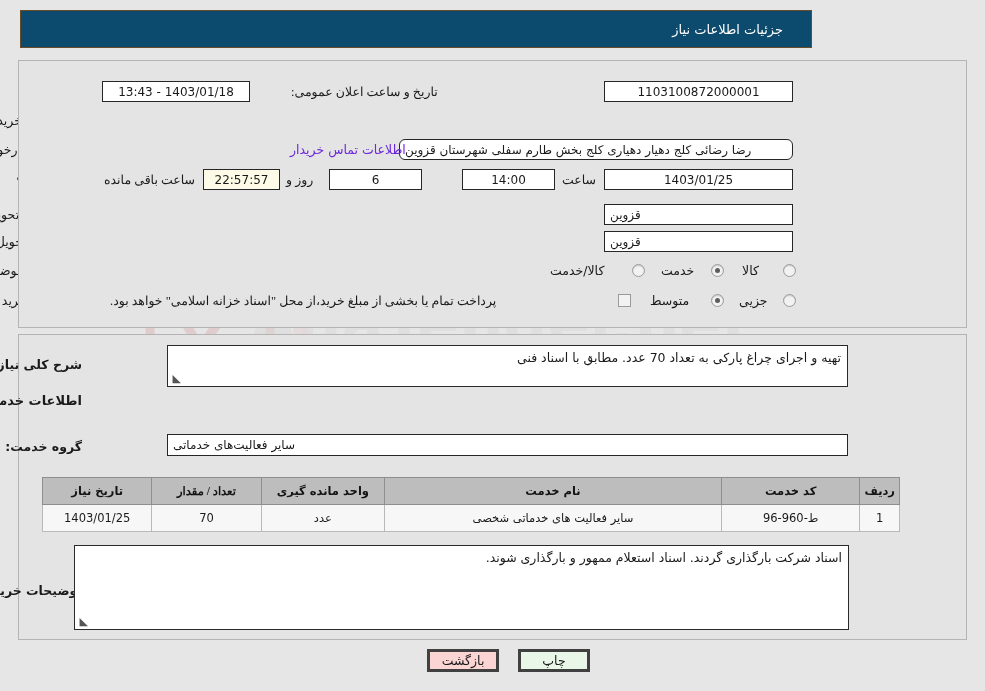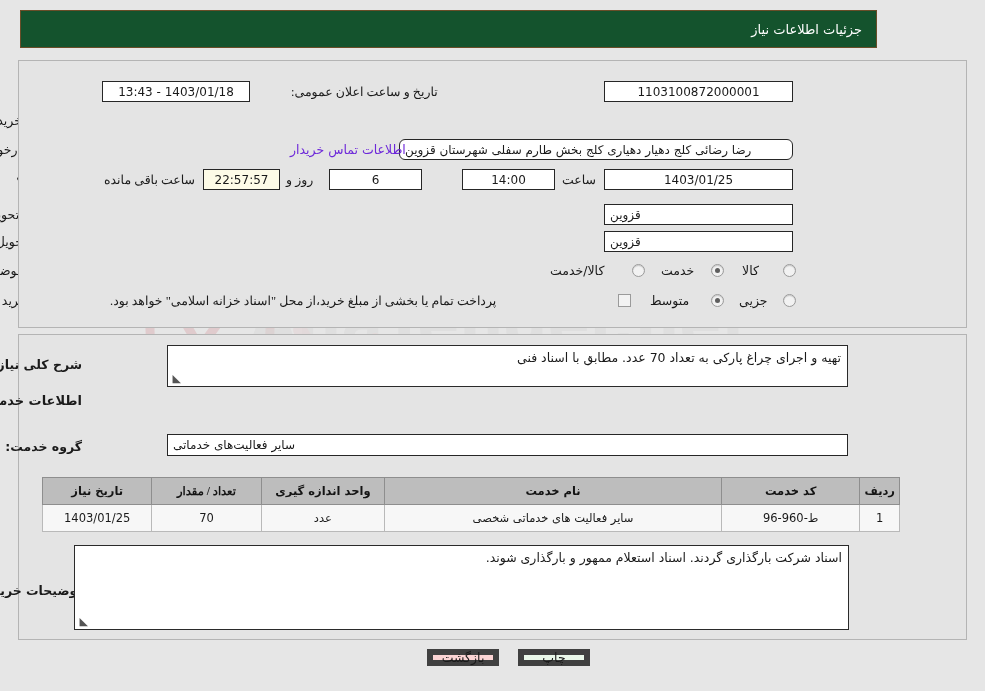--- a/index.html
+++ b/index.html
@@ -20,27 +20,27 @@
   .watermark {
     position: absolute;
     left: 0; top: 0; width: 985px; height: 691px;
     pointer-events: none;
     z-index: 0;
   }
   
   .header-bar {
     position: absolute;
     left: 20px; top: 10px;
-    width: 857px; height: 38px;
-    background: #14532d;
+    width: 792px; height: 38px;
+    background: #0c4a6e;
     border: 1px solid #6a4d28;
     display: flex;
     align-items: center;
     justify-content: flex-start;
-    padding: 0 14px;
+    padding: 0 28px;
     z-index: 2;
   }
   .header-title {
     color: #ffffff;
     font-size: 13px;
     letter-spacing: 0.2px;
   }
   
   .panel {
     position: absolute;
@@ -160,22 +160,22 @@
     background: #f7f7f7;
     border: 1px solid #b9b9b9;
     color: #1a1a1a;
     padding: 6px 4px;
     text-align: center;
     white-space: nowrap;
   }
   
   .btn {
     position: absolute;
-    height: 17px;
-    border: 6px solid #404040;
+    height: 23px;
+    border: 3px solid #404040;
     font-size: 12.5px;
     color: #1a1a1a;
     display: flex;
     align-items: center;
     justify-content: center;
     cursor: pointer;
     z-index: 4;
   }
   .btn-print  { background: #e9f7e9; }
   .btn-back   { background: #fbd4d4; }
@@ -257,21 +257,21 @@
 
   <div class="lbl lbl-bold" style="right:903px; top:439px; z-index:3;">گروه خدمت:</div>
   <div class="box right" style="left:167px; top:434px; width:681px; height:22px; z-index:3;">سایر فعالیت‌های خدماتی</div>
 
   <table id="svc-table">
     <thead>
       <tr>
         <th style="width:34px;">ردیف</th>
         <th style="width:140px;">کد خدمت</th>
         <th style="width:340px;">نام خدمت</th>
-        <th style="width:124px;">واحد اندازه گیری</th>
+        <th style="width:124px;">واحد مانده گیری</th>
         <th style="width:110px;font-family:Liberation Serif, serif;">تعداد / مقدار</th>
         <th style="width:110px;">تاریخ نیاز</th>
       </tr>
     </thead>
     <tbody>
       <tr>
         <td>1</td>
         <td>ط-960-96</td>
         <td>سایر فعالیت های خدماتی شخصی</td>
         <td>عدد</td>

